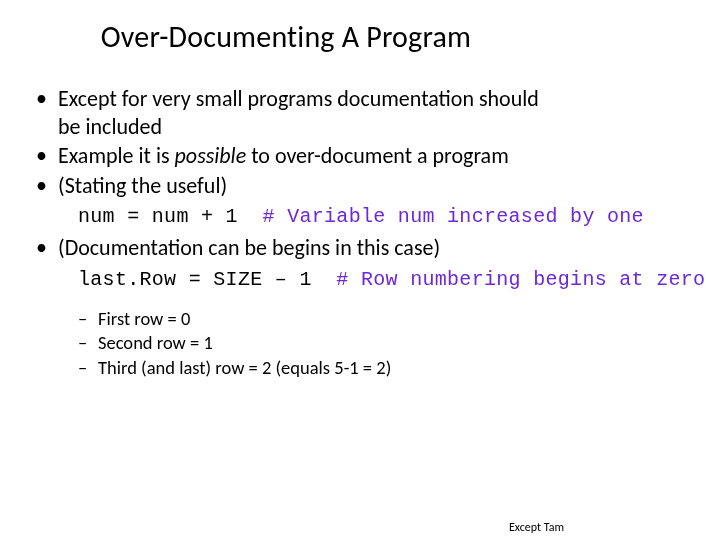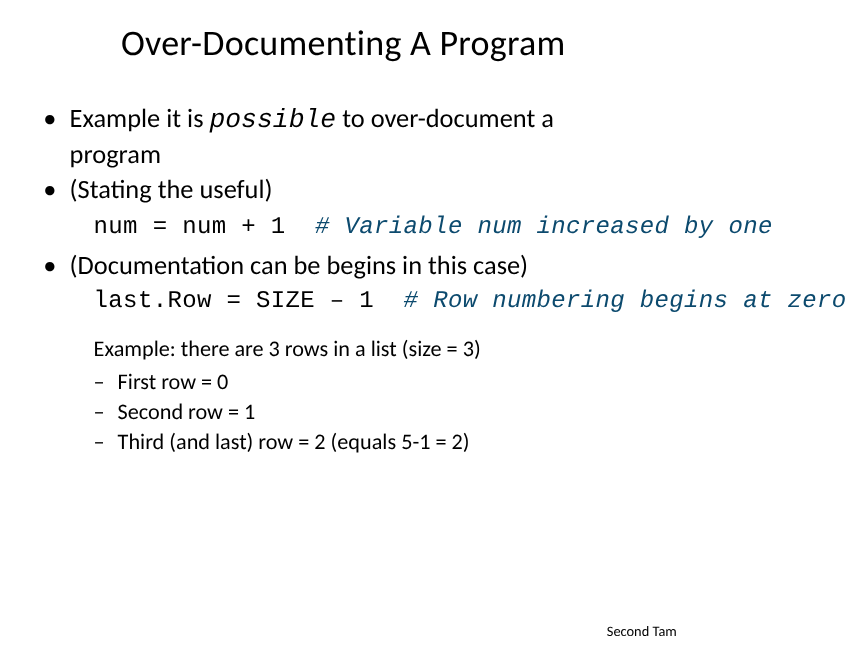--- a/index.html
+++ b/index.html
@@ -37,29 +37,29 @@
     padding-left: 28px;
     margin-bottom: 2px;
   }
   ul.main > li::before {
     content: "•";
     position: absolute;
     left: 6px;
     top: 0;
     font-size: 22px;
   }
-  .italic { font-style: italic; font-family: Liberation Mono, monospace; }
+  .italic { font-style: italic; }
   .code {
     font-family: "Courier New", Courier, monospace;
     font-size: 20px;
     white-space: pre;
     margin: 6px 0 6px 48px;
     letter-spacing: 0.3px;
   }
-  .comment { color: #0c4a6e; font-style: italic; }
+  .comment { color: #6d28d9; }
   .example {
     font-size: 18.5px;
     margin: 16px 0 0 48px;
     line-height: 1.35;
   }
   ul.dash {
     list-style: none;
     padding: 0;
     margin: 2px 0 0 0;
   }
@@ -82,40 +82,42 @@
 </style>
 </head>
 <body>
 
 <div class="slide">
 
   <h1 class="title">Over-Documenting A Program</h1>
 
   <ul class="main">
     <li>
+      <span>Except for very small programs documentation should be included</span>
+    </li>
+    <li>
       <span>Example it is </span><span class="italic">possible</span><span> to over-document a program</span>
     </li>
     <li>
       <span>(Stating the useful)</span>
     </li>
   </ul>
 
   <div class="code"><span>num = num + 1  </span><span class="comment"># Variable num increased by one</span></div>
 
   <ul class="main">
     <li>
       <span>(Documentation can be begins in this case)</span>
     </li>
   </ul>
 
   <div class="code"><span>last.Row = SIZE – 1  </span><span class="comment"># Row numbering begins at zero</span></div>
 
   <div class="example">
-    <div>Example: there are 3 rows in a list (size = 3)</div>
     <ul class="dash">
       <li>First row = 0</li>
       <li>Second row = 1</li>
       <li>Third (and last) row = 2 (equals 5-1 = 2)</li>
     </ul>
   </div>
 
-  <div class="footer">Second Tam</div>
+  <div class="footer">Except Tam</div>
 </div>
 
 </body></html>

